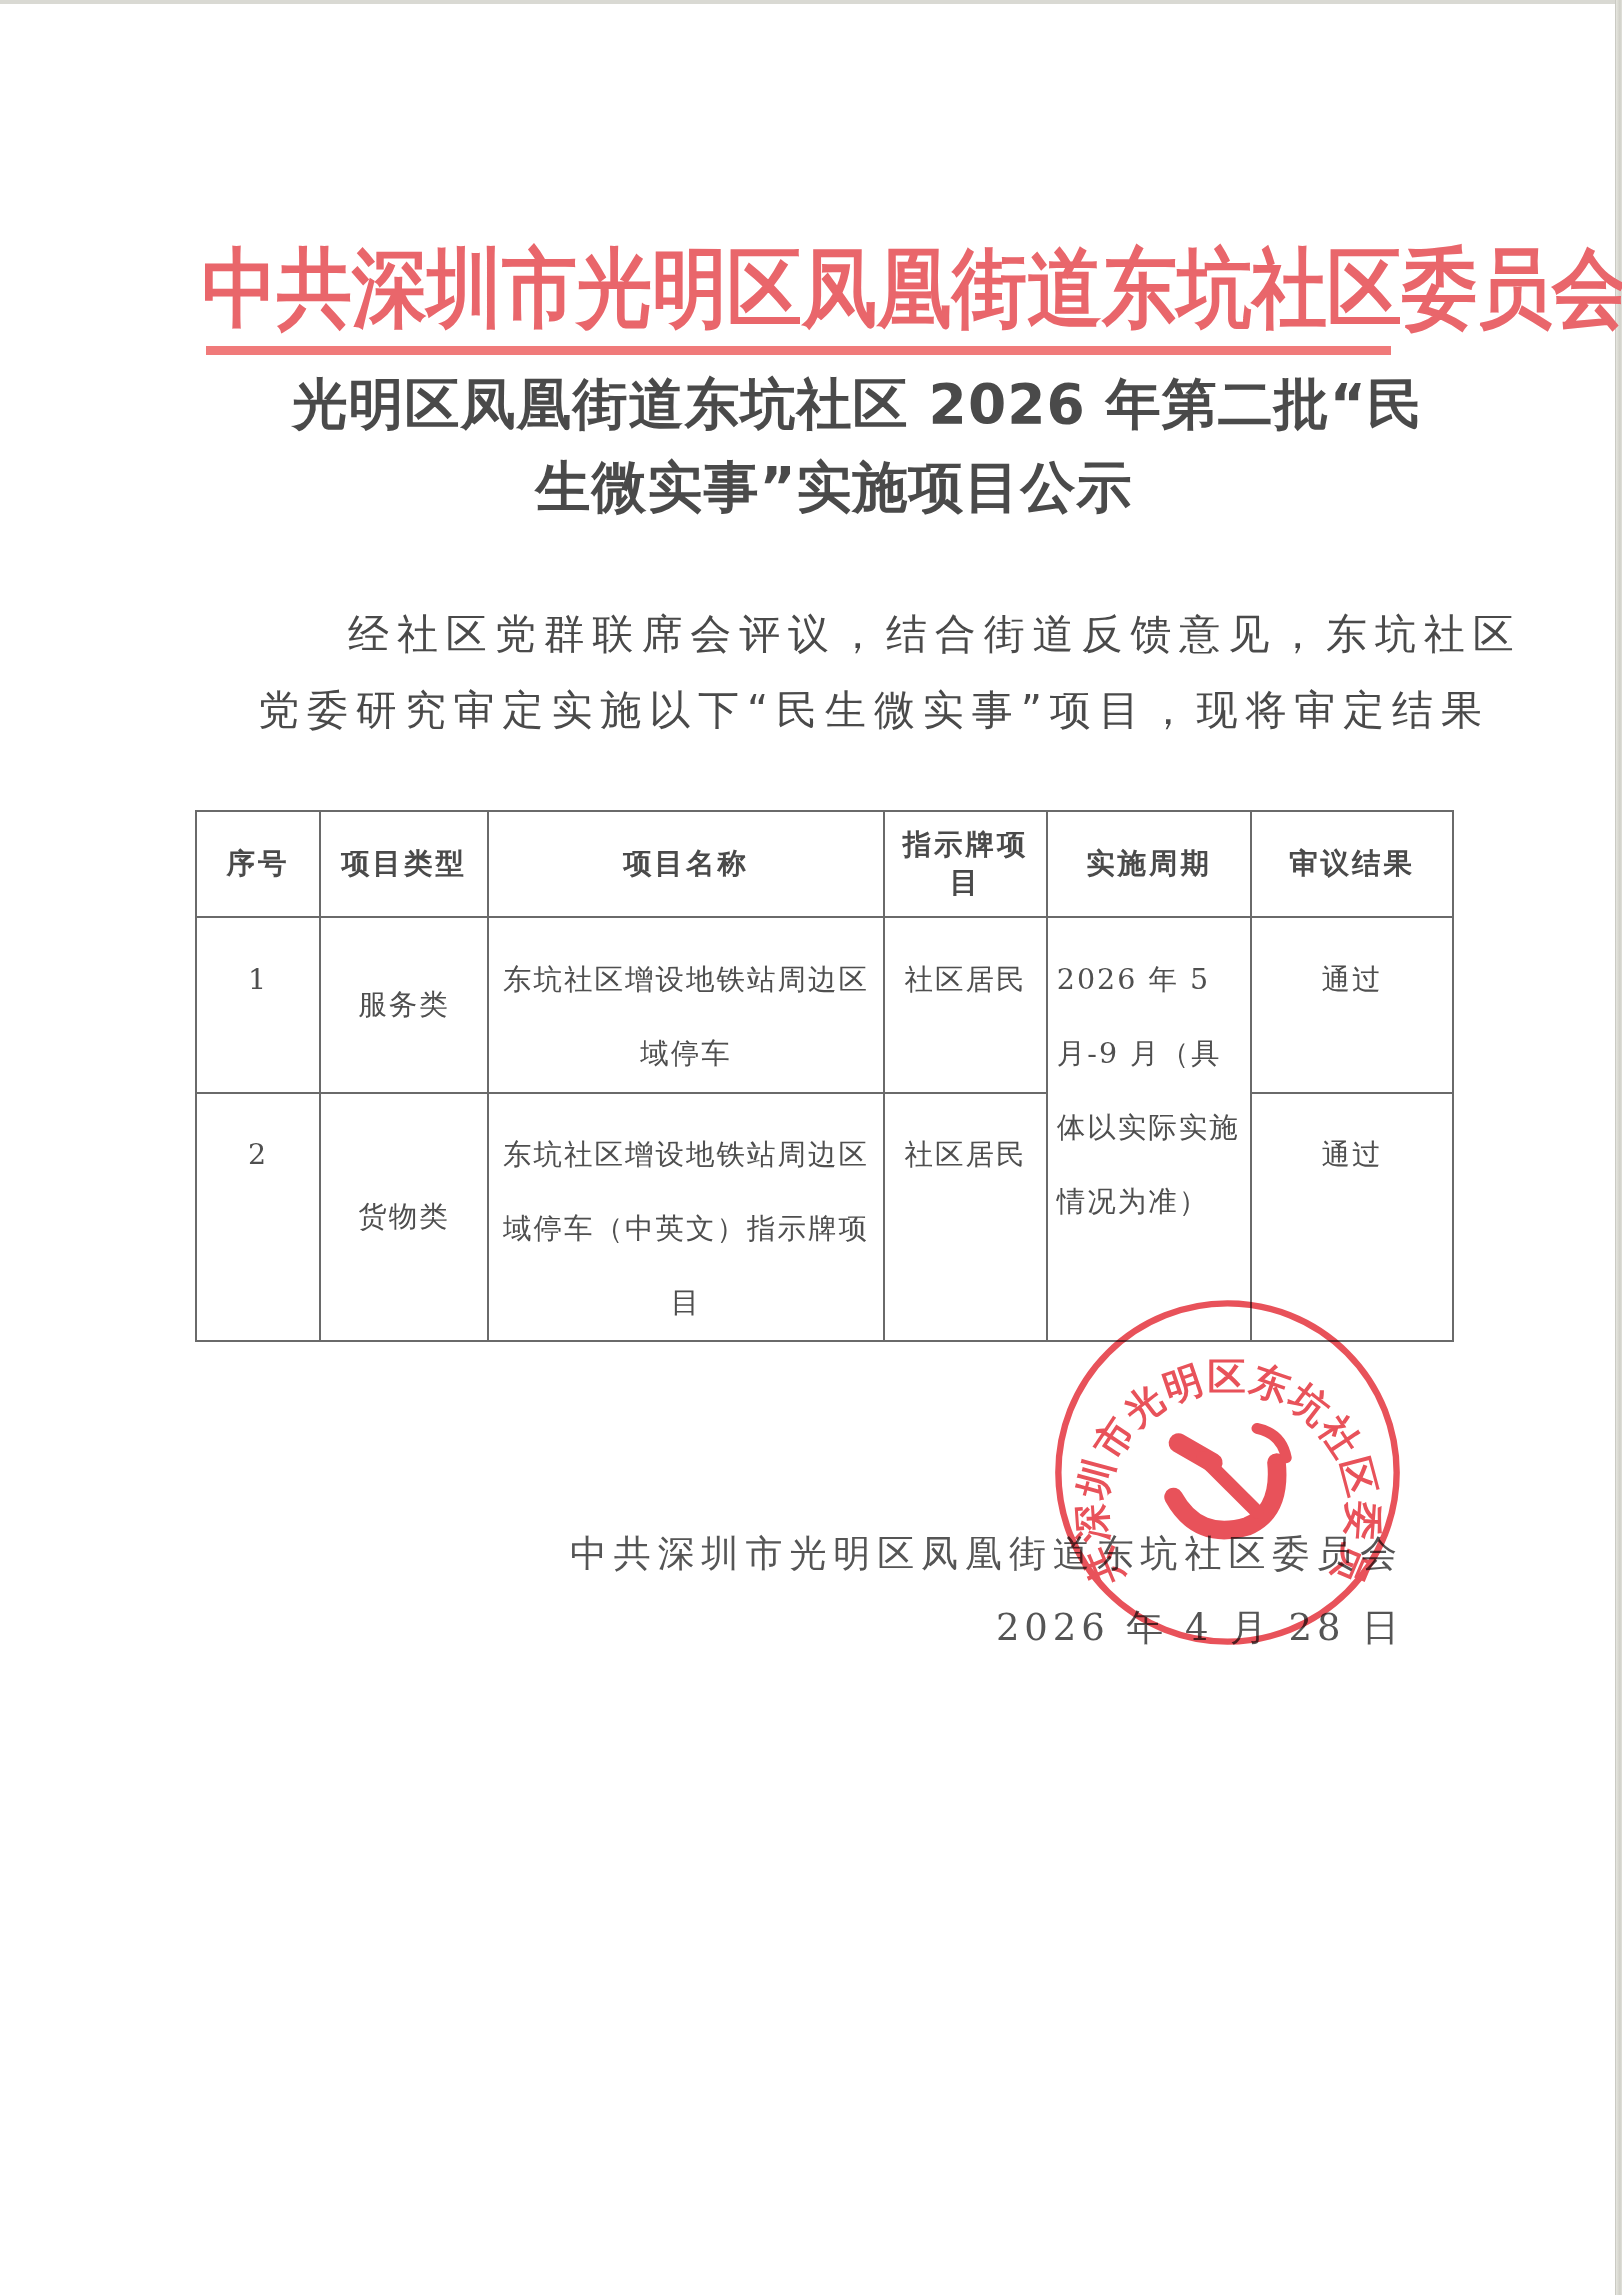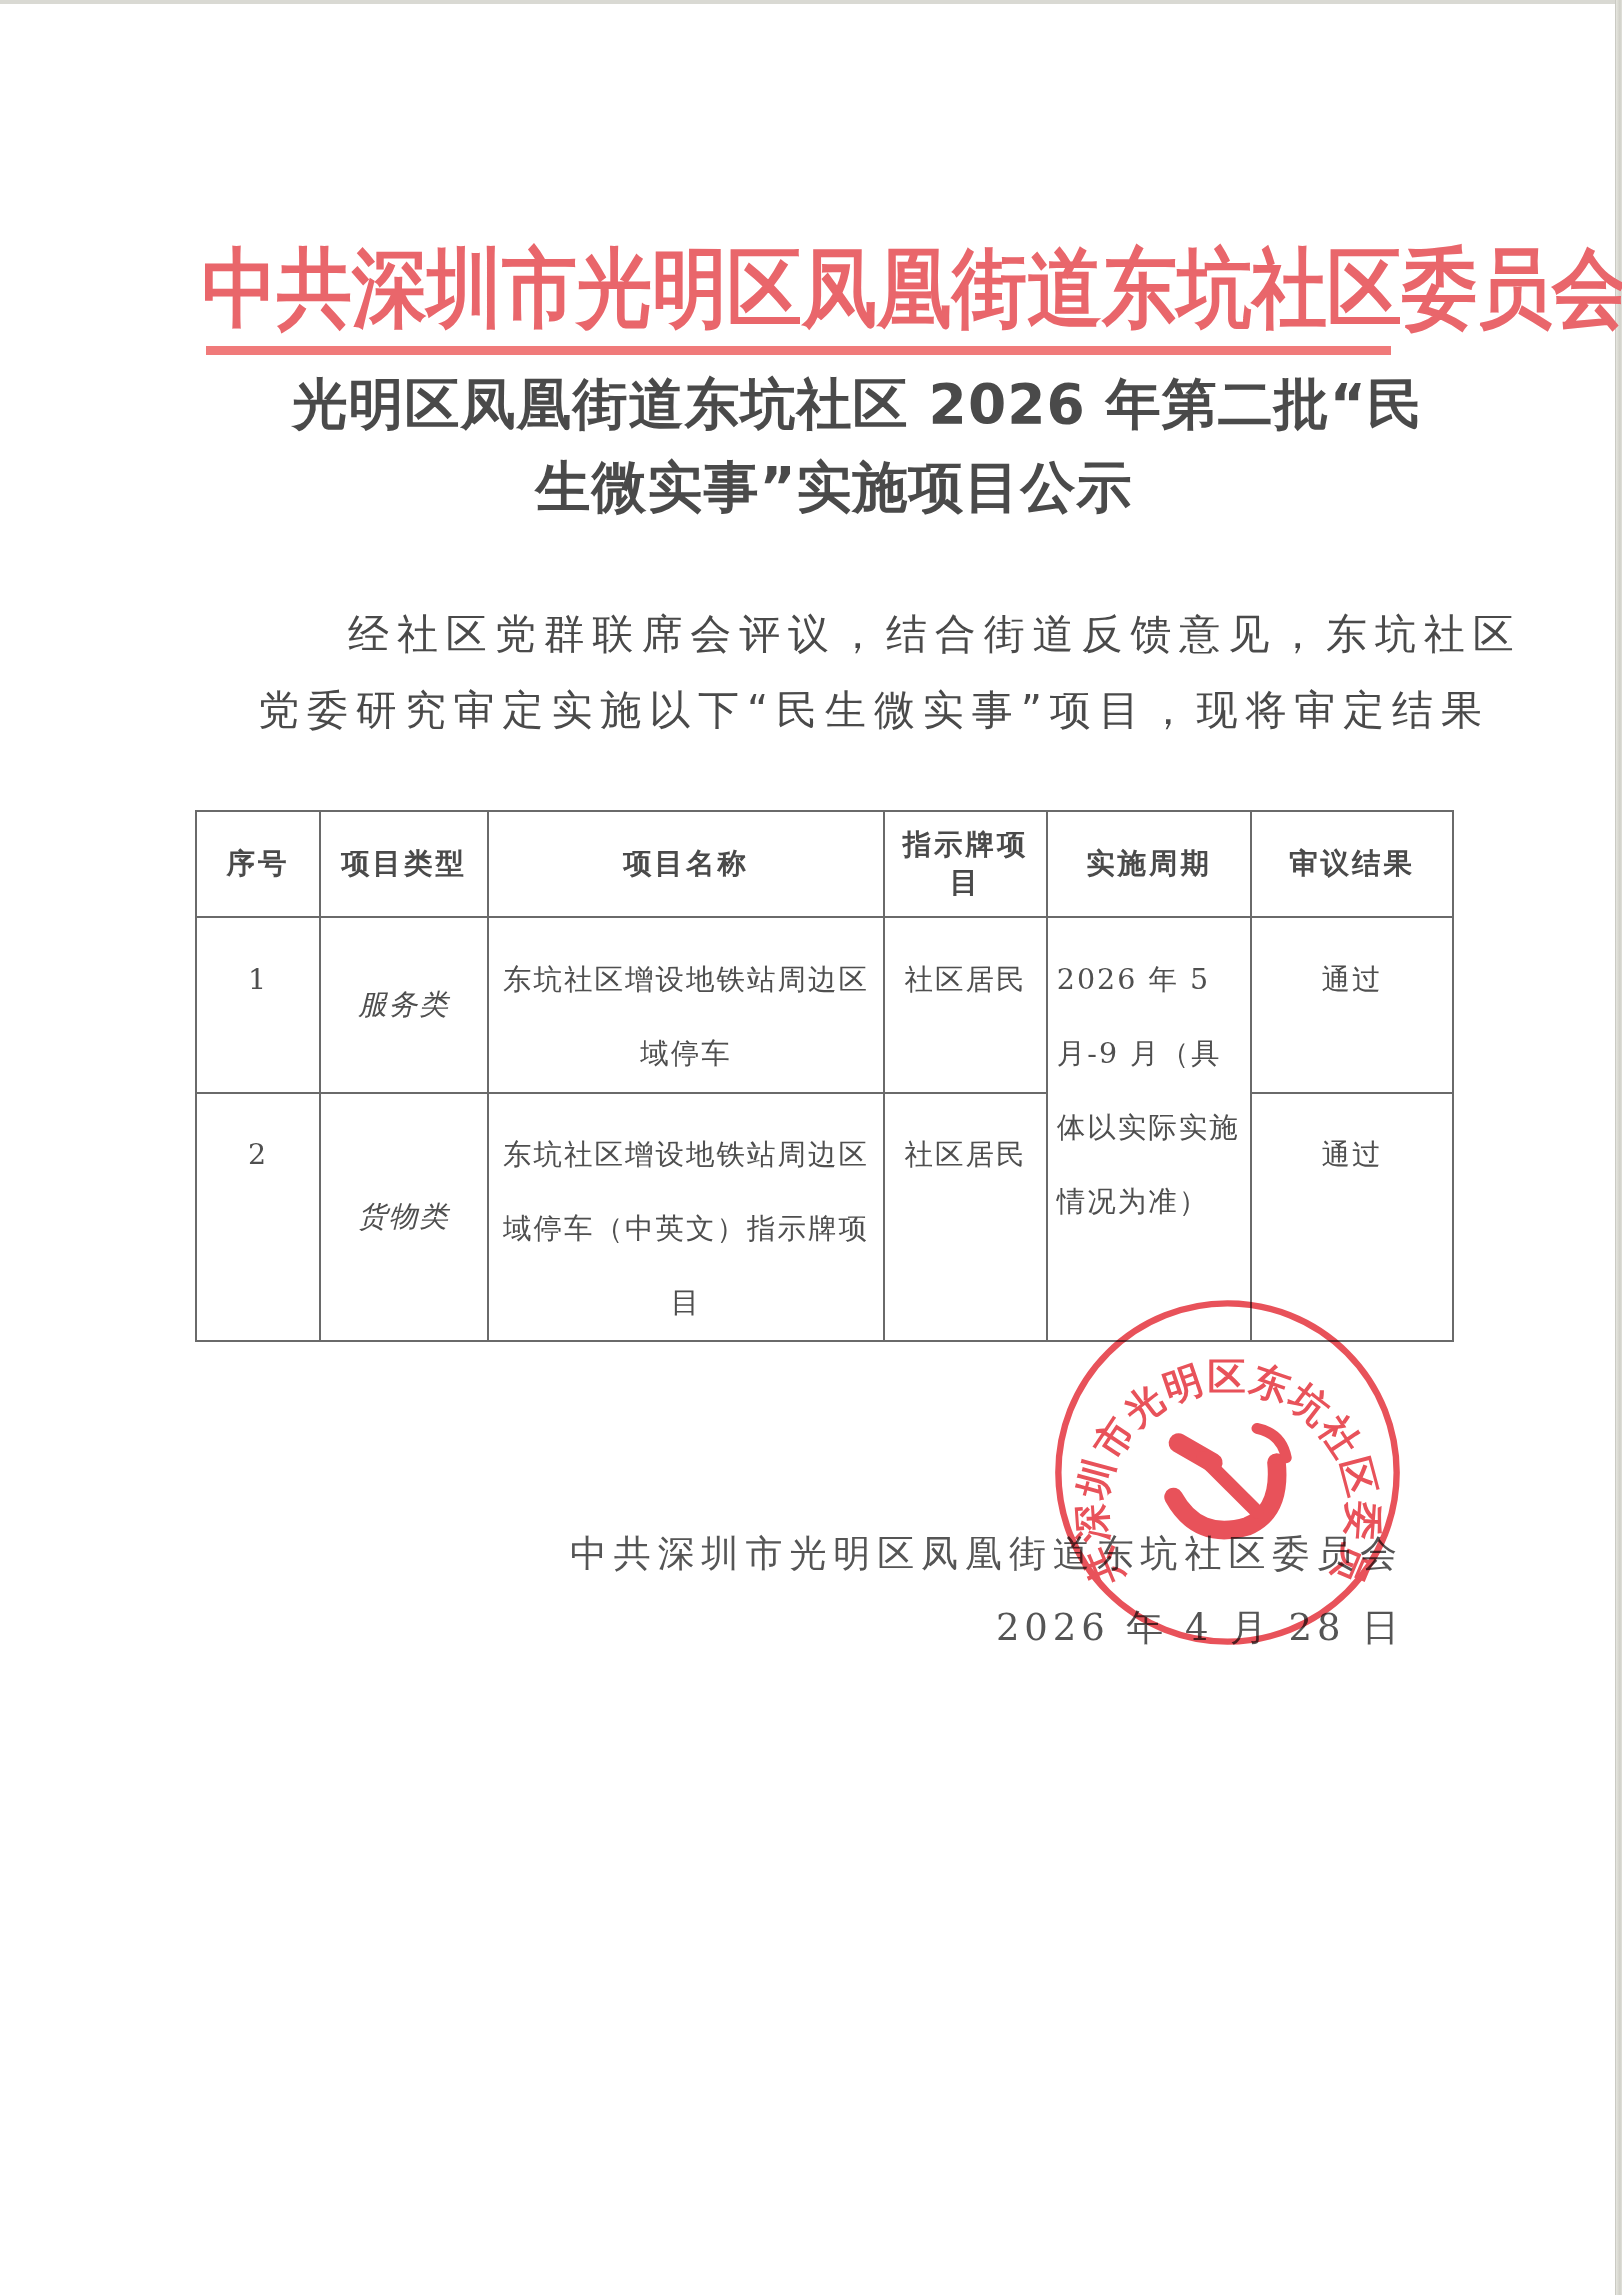--- a/index.html
+++ b/index.html
@@ -58,21 +58,21 @@
   }
   table.projects th {
     font-family: "DejaVu Sans", "Liberation Sans", sans-serif;
     font-weight: bold; font-size: 28.5px; height: 104px; vertical-align: middle;
     color: #4a4a4a; letter-spacing: 2.9px; margin-left: 39px;
   }
   table.projects td { font-size: 28.5px; line-height: 74px; letter-spacing: 2px; }
   .cell-pad { padding-top: 24.5px !important; }
   .row1 td { height: 149px; }
   .row2 td { height: 222px; }
-  .mid { vertical-align: middle !important; font-style: italic; }
+  .mid { vertical-align: middle !important; }
   .period-cell { vertical-align: top; padding-top: 24.5px !important; text-align: left !important; border-radius: 31px; }
   .signature {
     position: absolute; right: 219px; top: 1517px;
     font-family: "DejaVu Sans", "Liberation Sans", sans-serif;
     font-size: 37px; line-height: 74px; letter-spacing: 6.9px;
     color: #555; text-align: right;
   }
   .signature .org, .signature .date { display: block; white-space: nowrap; }
   .signature .date { font-family: "DejaVu Serif", "Liberation Serif", serif; letter-spacing: 4.9px; }
   .seal {

